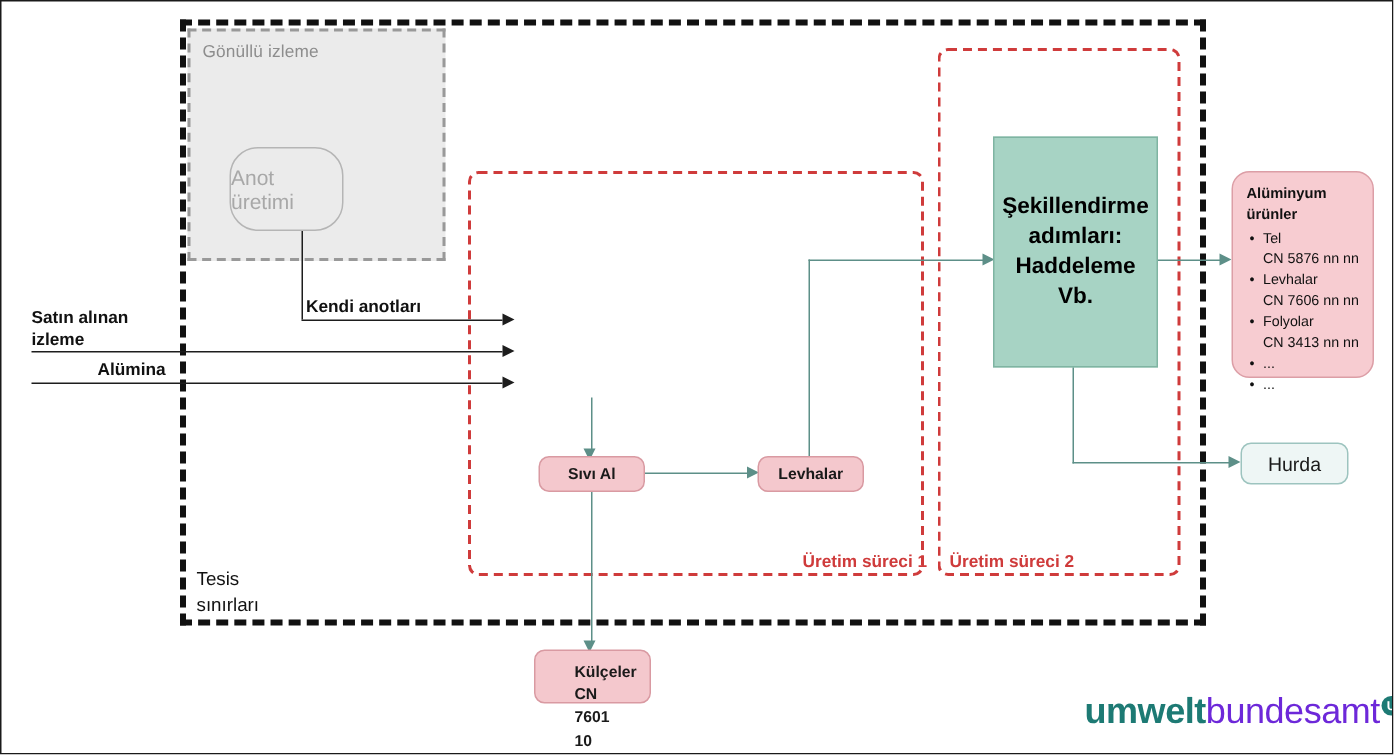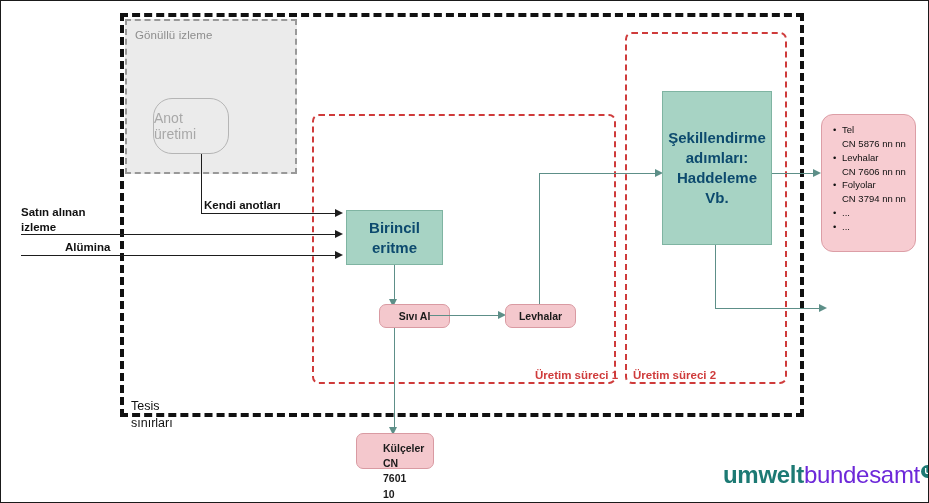--- a/index.html
+++ b/index.html
@@ -59,21 +59,21 @@
   
   .green-box {
     background: #a7d3c4;
     border: 1.4px solid #7fb4a2;
     display: flex;
     align-items: center;
     justify-content: center;
     text-align: center;
     font-size: 15px;
     font-weight: 700;
-    color: #0c4a6e;
+    color: #000000;
     line-height: 1.32;
     padding: 4px;
   }
   .pink-pill {
     background: #f4c8cd;
     border: 1.4px solid #d99aa2;
     border-radius: 7px;
     display: flex;
     align-items: center;
     justify-content: center;
@@ -201,31 +201,25 @@
 
   <div class="abs flow-label" style="left:20px; top:205px;">Satın alınan</div>
   <div class="abs flow-label" style="left:20px; top:220px;">izleme</div>
   <div class="abs line-black h2" style="left:20px; top:233px; width:314px;"></div>
   <div class="abs arrow-r" style="left:334px; top:229px;"></div>
 
   <div class="abs flow-label" style="left:20px; top:240px;margin-left:44px;">Alümina</div>
   <div class="abs line-black h2" style="left:20px; top:254px; width:314px;"></div>
   <div class="abs arrow-r" style="left:334px; top:250px;"></div>
 
-  <div class="abs green-box" style="left:345px; top:209px; width:97px; height:55px;">
-    <span>
-      <span>Birincil</span><br>
-      <span>eritme</span>
-    </span>
-  </div>
 
   <div class="abs line-teal v2" style="left:393px; top:264px; height:36px;"></div>
   <div class="abs arrow-d" style="left:388px; top:298px;"></div>
 
-  <div class="abs pink-pill" style="left:358px; top:303px; width:71px; height:24px;margin-left:20px;">Sıvı Al</div>
+  <div class="abs pink-pill" style="left:358px; top:303px; width:71px; height:24px;">Sıvı Al</div>
 
   <div class="abs line-teal h2" style="left:429px; top:314px; width:68px;"></div>
   <div class="abs arrow-r teal" style="left:497px; top:310px;"></div>
 
   <div class="abs line-teal v2" style="left:393px; top:327px; height:101px;"></div>
   <div class="abs arrow-d" style="left:388px; top:426px;"></div>
 
   <div class="abs pink-pill" style="left:504px; top:303px; width:71px; height:24px;">Levhalar</div>
 
   <div class="abs line-teal v2" style="left:538px; top:172px; height:131px;"></div>
@@ -241,50 +235,52 @@
     </span>
   </div>
 
   <div class="abs line-teal h2" style="left:771px; top:172px; width:43px;"></div>
   <div class="abs arrow-r teal" style="left:812px; top:168px;"></div>
 
   <div class="abs line-teal v2" style="left:714px; top:244px; height:64px;"></div>
   <div class="abs line-teal h2" style="left:714px; top:307px; width:106px;"></div>
   <div class="abs arrow-r teal" style="left:818px; top:303px;"></div>
 
+  <div class="abs teal-pill" style="left:826px; top:294px; width:72px; height:28px;">Hurda</div>
 
   <div class="abs pink-pill left-align" style="left:355px; top:432px; width:78px; height:36px;">
     <span>Külçeler</span><br>
     <span>CN 7601 10</span>
   </div>
 
   <div class="abs products-box" style="left:820px; top:113px; width:95px; height:138px;">
+    <div class="products-title">Alüminyum ürünler</div>
     <ul class="products-list">
       <li>
         <span>Tel</span>
         <span class="code">CN 5876 nn nn</span>
       </li>
       <li>
         <span>Levhalar</span>
         <span class="code">CN 7606 nn nn</span>
       </li>
       <li>
         <span>Folyolar</span>
-        <span class="code">CN 3794 nn nn</span>
+        <span class="code">CN 3413 nn nn</span>
       </li>
       <li>
         <span>...</span>
       </li>
       <li>
         <span>...</span>
       </li>
     </ul>
   </div>
 
-  <div class="abs boundary-label" style="left:130px; top:397px;">
+  <div class="abs boundary-label" style="left:130px; top:377px;">
     <span>Tesis</span><br>
     <span>sınırları</span>
   </div>
 
   <div class="abs logo" style="left:722px; top:460px;">
     <span class="umwelt">umwelt</span><span class="bundesamt">bundesamt</span><span class="reg">U</span>
   </div>
 
 </div>
 

